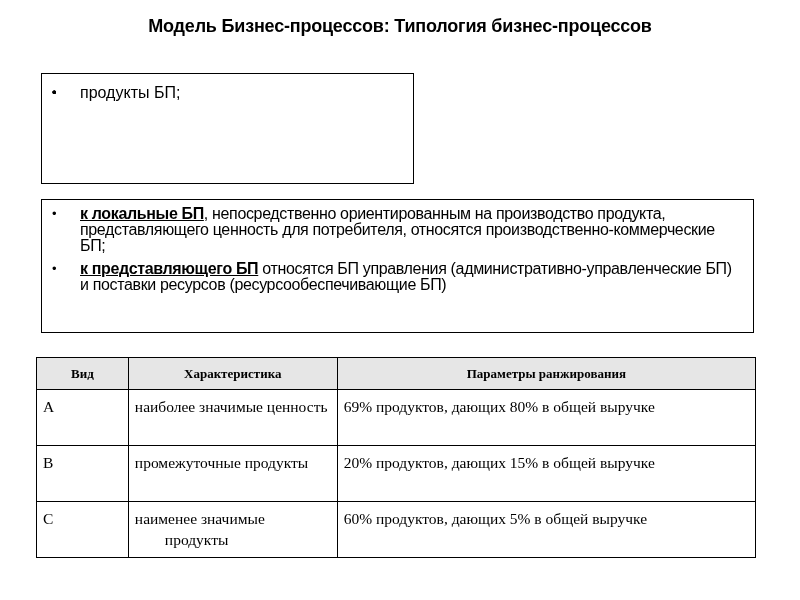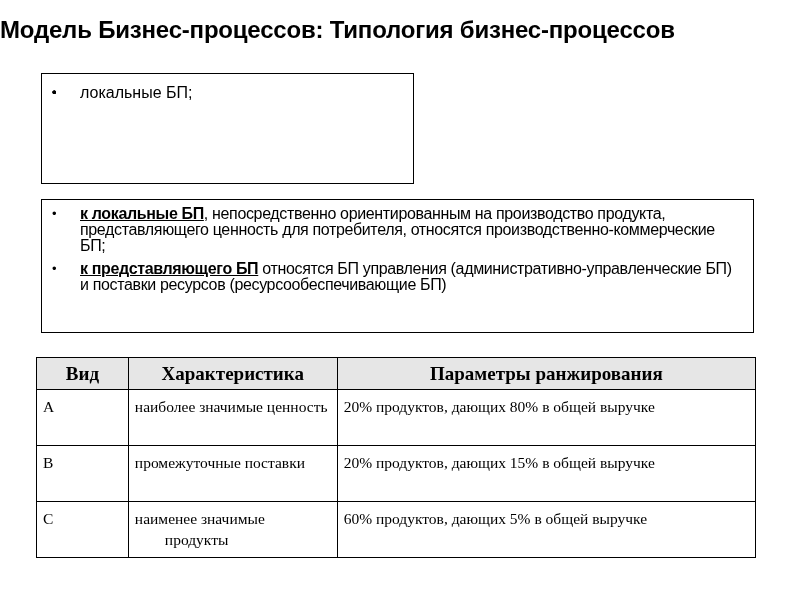--- a/index.html
+++ b/index.html
@@ -6,23 +6,24 @@
     html, body {
       width: 800px; height: 600px;
       background: #ffffff;
       overflow: hidden;
       position: relative;
       color: #000;
     }
     .title {
       position: absolute;
       left: 0; top: 16px; width: 800px;
+      text-align: center;
       font-family: "Liberation Sans", sans-serif;
       font-weight: bold;
-      font-size: 24px;
+      font-size: 18px;
       letter-spacing: -0.2px;
     }
     .box {
       position: absolute;
       border: 1px solid #000;
       background: #fff;
       font-family: "Liberation Sans", sans-serif;
     }
     .box1 { left: 41px; top: 73px; width: 373px; height: 111px; padding: 6px 0 0 0; }
     .box2 { left: 41px; top: 199px; width: 713px; height: 134px; padding: 6px 0 0 0; }
@@ -62,21 +63,21 @@
       border: 1.5px solid #000;
       vertical-align: top;
       text-align: left;
     }
     table.ranking th {
       background: #e6e6e6;
       font-weight: bold;
       text-align: center;
       height: 32px;
       vertical-align: middle;
-      font-size: 19px;
+      font-size: 13px;
     }
     table.ranking td {
       height: 56px;
       padding: 6px 6px 0 6px;
       line-height: 21px;
     }
     .col-kind { width: 92px; }
     .col-char { width: 209px; }
     .col-param { width: 419px; margin-left: 16px; }
     .hang { padding-left: 30px; text-indent: -30px; display: block; }
@@ -92,21 +93,21 @@
       <span class="bullet-dot">•</span>
     </li>
     <li>
       <span class="bullet-dot">•</span>
     </li>
     <li>
       <span class="bullet-dot">•</span>
     </li>
     <li>
       <span class="bullet-dot">•</span>
-      <span>локальные БП;</span>
+      <span>продукты БП;</span>
     </li>
   </ul>
 </div>
 
 <div class="box box2">
   <ul class="bullets">
     <li>
       <span class="bullet-dot">•</span>
       <span class="strong-term">к локальные БП</span><span>, непосредственно ориентированным на производство продукта, представляющего ценность для потребителя, относятся производственно-коммерческие БП;</span>
     </li>
@@ -125,27 +126,27 @@
       <th class="col-param">Параметры ранжирования</th>
     </tr>
   </thead>
   <tbody>
     <tr>
       <td>A</td>
       <td>
           <span class="hang">наиболее значимые ценность</span>
         </td>
       <td>
-          <span class="hang">20% продуктов, дающих 80% в общей выручке</span>
+          <span class="hang">69% продуктов, дающих 80% в общей выручке</span>
         </td>
     </tr>
     <tr>
       <td>B</td>
       <td>
-          <span class="hang">промежуточные поставки</span>
+          <span class="hang">промежуточные продукты</span>
         </td>
       <td>
           <span class="hang">20% продуктов, дающих 15% в общей выручке</span>
         </td>
     </tr>
     <tr>
       <td>C</td>
       <td>
           <span class="hang">наименее значимые продукты</span>
         </td>

